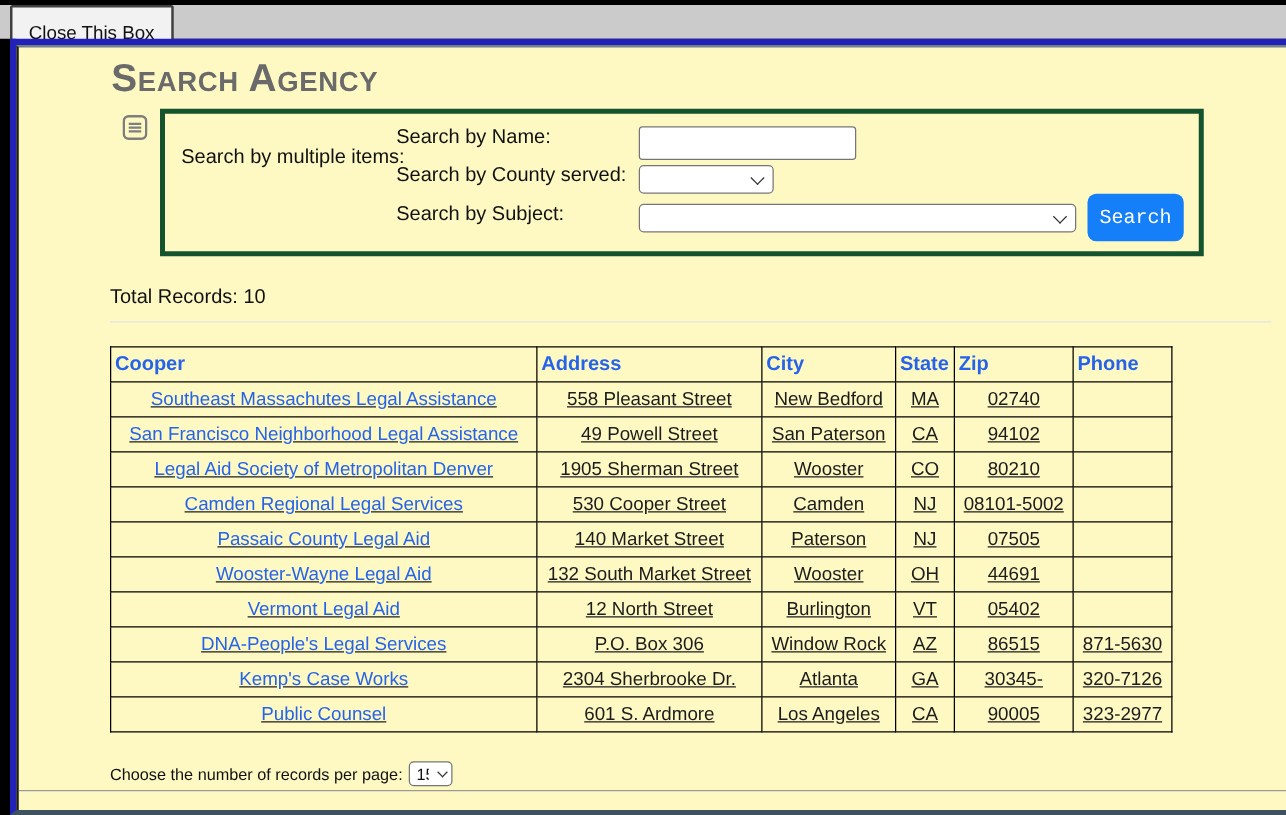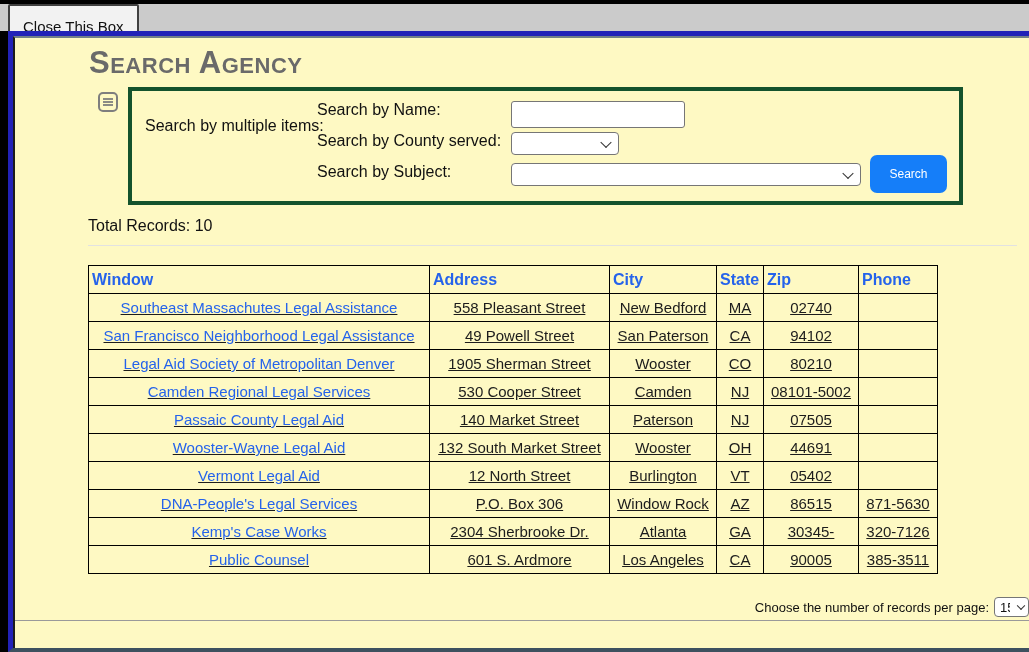--- a/index.html
+++ b/index.html
@@ -92,26 +92,26 @@
     width: 8px; height: 8px;
     border-right: 1.8px solid #333; border-bottom: 1.8px solid #333;
     transform: translateY(-70%) rotate(45deg);
     pointer-events: none;
   }
   .search-btn {
     position: absolute; right: 12px; bottom: 8px;
     width: 77px; height: 38px;
     background: #157ef9; color: #fff;
     border: none; border-radius: 7px;
-    font-size: 12px;
-    font-family: Liberation Sans, sans-serif;
+    font-size: 16px;
+    font-family: Liberation Mono, monospace;
     cursor: pointer;
   }
 
-  .total-records { margin-top: 12px; font-size: 16px; color: #111; }
+  .total-records { margin-top: 24px; font-size: 16px; color: #111; }
 
   hr.divider-1 {
     border: none; border-top: 1px solid #e2e2e2;
     margin: 10px 0 0 0; width: 929px;
   }
 
   
   table.agency-table {
     margin-top: 19px;
     border-collapse: collapse;
@@ -128,21 +128,21 @@
     text-align: left;
     color: #2563eb;
     font-size: 16px;
     padding: 2px 2px 2px 3px;
     cursor: pointer;
   }
   .agency-table td { text-align: center; color: #1c1c1c; padding: 2px 1px; text-decoration: underline; }
   .agency-table a { color: #2563eb; text-decoration: none; }
 
   
-  .per-page { margin-top: 23px; display: flex; align-items: center; font-size: 13px; color: #111; justify-content: flex-end; }
+  .per-page { margin-top: 23px; display: flex; align-items: center; font-size: 13px; color: #111; }
   .per-page .sel { height: 20px; font-size: 13px; padding: 0 18px 0 5px; margin-left: 5px; }
   .sel-perpage { width: 35px; }
   .per-page .chev { right: 5px; width: 6px; height: 6px; }
   hr.divider-2 {
     border: none; border-top: 1px solid #9a9a9a;
     margin: 3px 0 0 -73px;
   }
 </style>
 </head>
 <body>
@@ -207,21 +207,21 @@
         <colgroup>
           <col style="width:341px">
             <col style="width:180px">
             <col style="width:107px">
           <col style="width:47px">
             <col style="width:95px">
             <col style="width:79px">
         </colgroup>
         <thead>
           <tr>
-              <th>Window</th>
+              <th>Cooper</th>
               <th>Address</th>
               <th>City</th>
               <th>State</th>
               <th>Zip</th>
               <th>Phone</th>
             </tr>
         </thead>
         <tbody>
             <tr>
               <td><a href="#">Southeast Massachutes Legal Assistance</a></td>
@@ -294,21 +294,21 @@
               <td>GA</td>
               <td>30345-</td>
               <td>320-7126</td>
             </tr>
             <tr>
               <td><a href="#">Public Counsel</a></td>
               <td>601 S. Ardmore</td>
               <td>Los Angeles</td>
               <td>CA</td>
               <td>90005</td>
-              <td>385-3511</td>
+              <td>323-2977</td>
             </tr>
           </tbody>
       </table>
 
       <div class="per-page">
         <span>Choose the number of records per page:</span>
         <span class="sel-wrap">
           <select class="sel sel-perpage"><option>15</option></select>
           <span class="chev"></span>
         </span>

